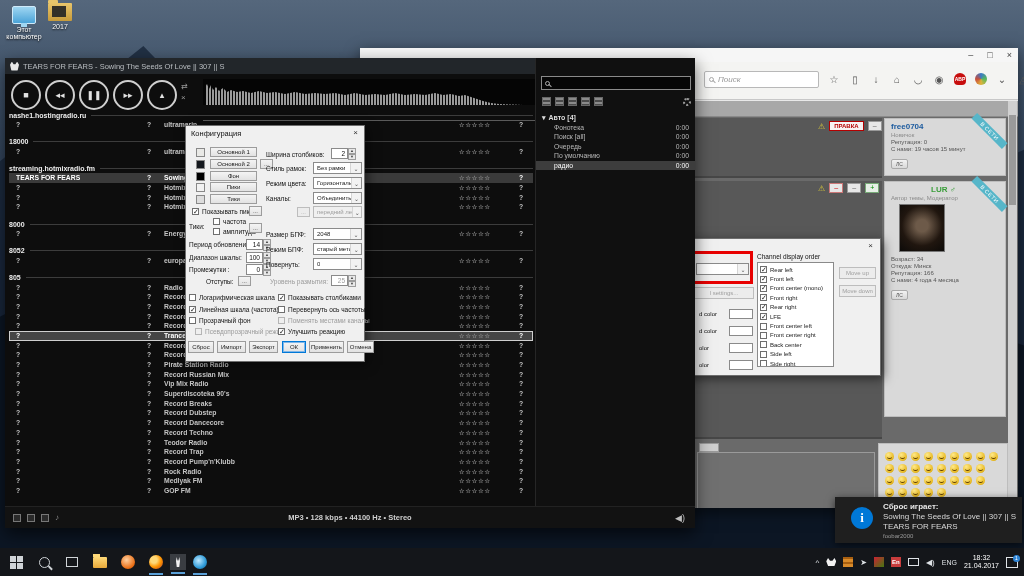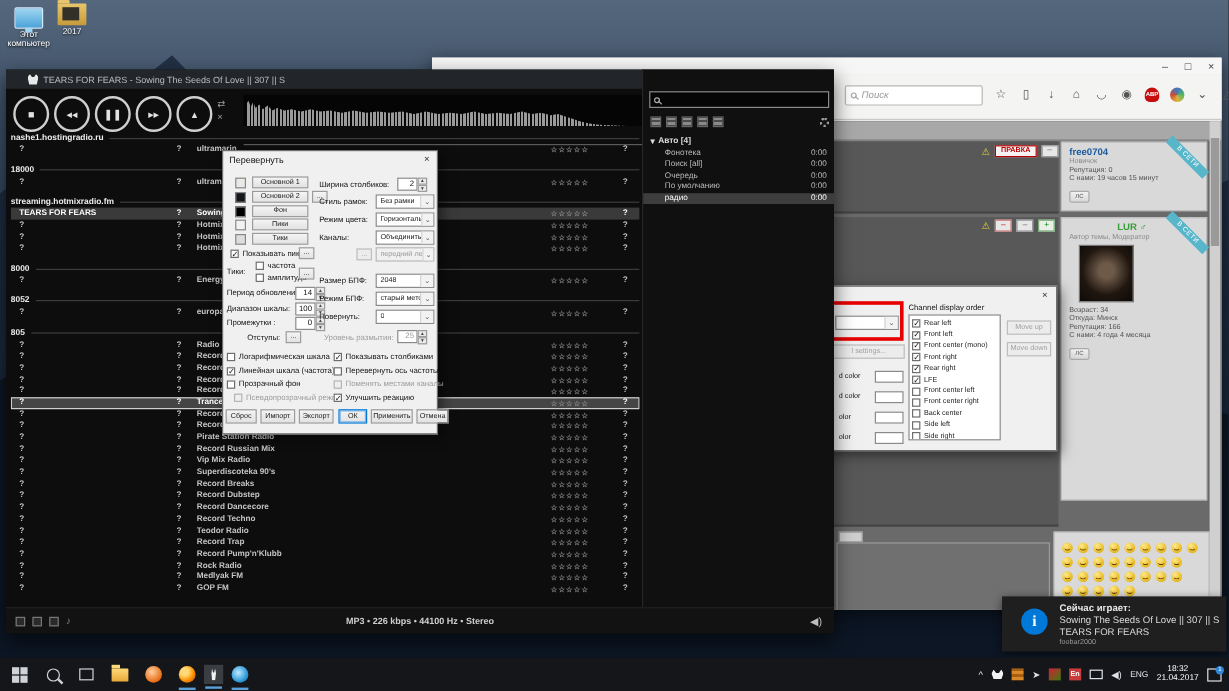--- a/index.html
+++ b/index.html
@@ -80,21 +80,21 @@
 
   
   #fbdlg{left:650px;top:238px;width:231px;height:138px;}
   #fbdlg .dlg-title{padding-left:48px;}
   .redbox{position:absolute;left:40px;top:12px;width:62px;height:33px;border:3px solid #e80000;}
   .chanlist{position:absolute;left:106px;top:23px;width:77px;height:105px;background:#fff;border:1px solid #8a8a8a;overflow:hidden;padding:2px 0 0 2px;}
   .chanrow{display:flex;align-items:center;gap:3px;font-size:6px;color:#222;height:9.4px;white-space:nowrap;}
 
   
   .player{position:absolute;left:5px;top:58px;width:690px;height:470px;background:#0d0d0d;box-shadow:0 6px 16px rgba(0,0,0,.6);}
-  .p-title{height:16px;background:#22262a;display:flex;align-items:center;color:#b9bdc1;font-size:7.5px;padding-left:18px;gap:4px;}
+  .p-title{height:16px;background:#22262a;display:flex;align-items:center;color:#b9bdc1;font-size:7.5px;padding-left:5px;gap:4px;}
   .p-appicon{width:9px;height:9px;background:#e8e8e8;border-radius:2px;clip-path:polygon(0 35%,20% 0,40% 30%,60% 30%,80% 0,100% 35%,85% 100%,15% 100%);}
   .p-ctl{margin-left:auto;display:flex;gap:13px;padding-right:8px;color:#a9adb1;font-size:8px;}
   .p-controls{position:relative;height:46px;}
   .cbtn{position:absolute;top:6px;width:30px;height:30px;border:2px solid #cfcfcf;border-radius:50%;color:#e2e2e2;display:flex;align-items:center;justify-content:center;font-size:9px;}
   .modes{position:absolute;left:176px;top:8px;display:flex;flex-direction:column;gap:2px;color:#9a9a9a;font-size:8px;line-height:9px;}
   .spect{position:absolute;left:198px;top:5px;width:337px;height:26px;background:#050505;}
   .spect svg{position:absolute;inset:0;}
   .p-time{position:absolute;right:12px;top:3px;font-size:15px;font-weight:bold;color:#fff;}
   .sparkle{position:absolute;right:14px;top:26px;color:#9a9a9a;font-size:8px;}
   .seek{position:absolute;left:198px;top:46px;width:340px;height:1px;background:#5a5a5a;}
@@ -682,27 +682,27 @@
           </div>
         </div>
     </div>
     <div class="p-status">
       <div class="ps-icons">
         <span class="ps-sq"></span>
         <span class="ps-sq"></span>
         <span class="ps-sq"></span>
         <span>♪</span>
       </div>
-      <div class="ps-text">MP3 • 226 kbps • 44100 Hz • Stereo</div>
+      <div class="ps-text">MP3 • 128 kbps • 44100 Hz • Stereo</div>
       <div class="speaker">◀)</div>
     </div>
   </div>
 
   <div class="dlg" id="cfgdlg">
-    <div class="dlg-title">Перевернуть</div>
+    <div class="dlg-title">Конфигурация</div>
     <div class="dlg-x">×</div>
     <div id="cfg-swatches">
         <div class="swatch" style="left: 10px; top: 22px; background: rgb(233, 233, 230);"></div>
         <div class="btn" style="left: 24px; top: 21px; width: 47px; height: 10px;">Основной 1</div>
         <div class="swatch" style="left: 10px; top: 33.8px; background: rgb(20, 24, 29);"></div>
         <div class="btn" style="left: 24px; top: 32.8px; width: 47px; height: 10px;">Основной 2</div>
         <div class="btn" style="left: 74px; top: 32.8px; width: 13px; height: 10px;">...</div>
         <div class="swatch" style="left: 10px; top: 45.6px; background: rgb(0, 0, 0);"></div>
         <div class="btn" style="left: 24px; top: 44.6px; width: 47px; height: 10px;">Фон</div>
         <div class="swatch" style="left: 10px; top: 57.4px; background: rgb(242, 242, 242);"></div>
@@ -848,21 +848,21 @@
         <div class="btn" style="left: 31px; top: 215px; width: 29px; height: 12px;">Импорт</div>
         <div class="btn" style="left: 63px; top: 215px; width: 29px; height: 12px;">Экспорт</div>
         <div class="btn def" style="left: 96px; top: 215px; width: 24px; height: 12px;">ОК</div>
         <div class="btn" style="left: 123px; top: 215px; width: 35px; height: 12px;">Применить</div>
         <div class="btn" style="left: 161px; top: 215px; width: 27px; height: 12px;">Отмена</div>
       </div>
   </div>
 
   <div class="toast">
     <div class="toast-i">i</div>
-    <div class="toast-l1">Сейчас играет:</div>
+    <div class="toast-l1">Сброс играет:</div>
     <div class="toast-l2">Sowing The Seeds Of Love || 307 || S</div>
     <div class="toast-l3">TEARS FOR FEARS</div>
     <div class="toast-app">foobar2000</div>
   </div>
 
   <div class="taskbar">
     <div class="tb-left">
       <div class="tb-ic">
           <div class="win-logo">
             <i></i>

